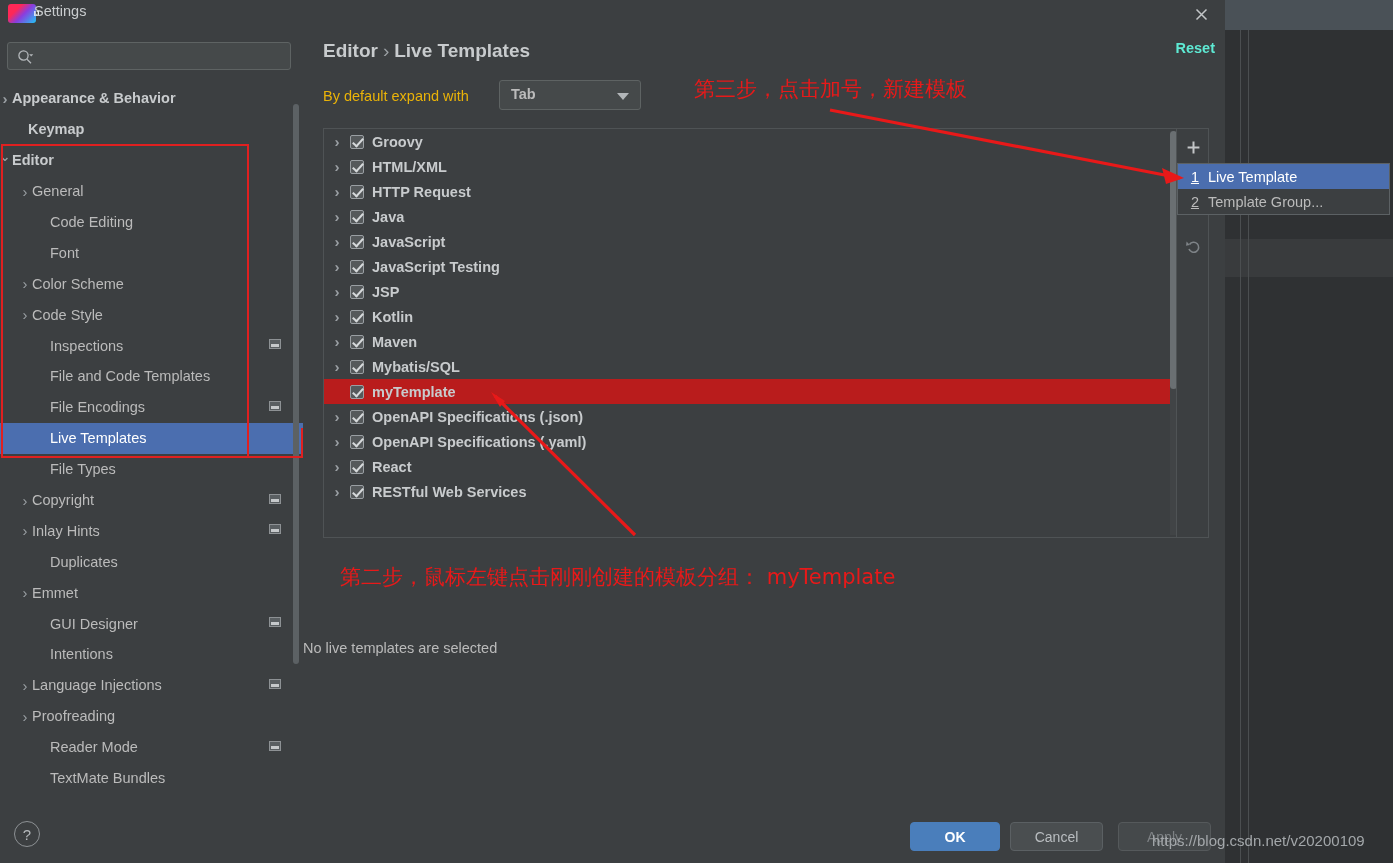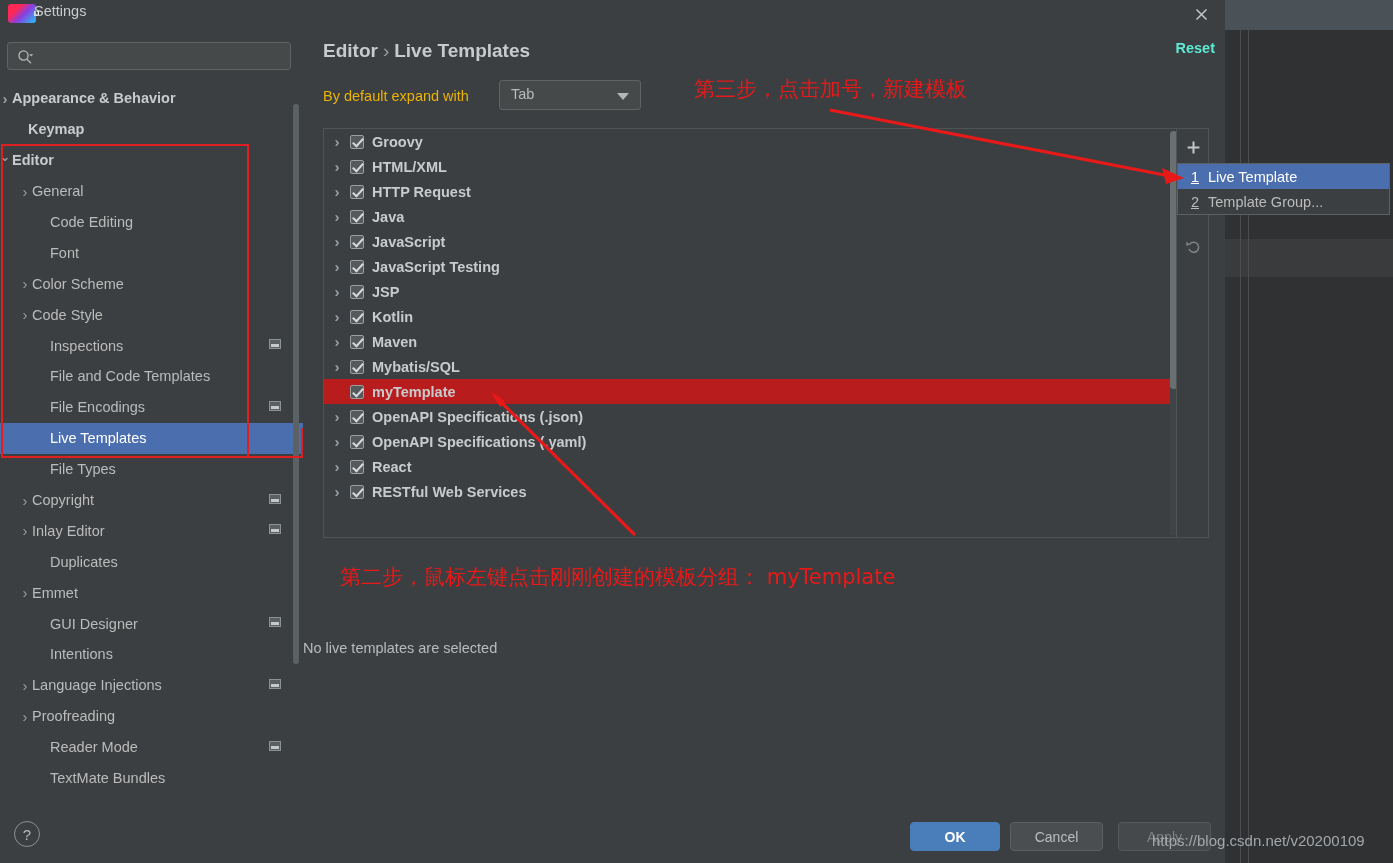--- a/index.html
+++ b/index.html
@@ -77,21 +77,21 @@
   .main { position:absolute; left:303px; top:28px; width:922px; height:780px; background:#3c3f41; }
   .breadcrumb { position:absolute; left:20px; top:12px; font-size:19px; font-weight:bold; color:#c8cbcd; }
   .breadcrumb .sep { font-weight:normal; color:#9a9fa3; padding:0 5px; }
   .reset-link { position:absolute; right:10px; top:12px; font-size:14.5px; font-weight:bold; color:#5eead4; cursor:pointer; }
 
   .expand-label { position:absolute; left:20px; top:60px; font-size:14.5px; color:#eab308; }
   .combo {
     position:absolute; left:196px; top:52px; width:142px; height:30px;
     background:#45494a; border:1px solid #5e6363; border-radius:3px; cursor:pointer;
   }
-  .combo-val { position:absolute; left:11px; top:5px; font-size:14.5px; color:#bbbbbb; }
+  .combo-val { position:absolute; left:11px; top:5px; font-size:14.5px; color:#bbbbbb;font-weight:bold; }
   .combo-arrow {
     position:absolute; right:11px; top:12px; width:0; height:0;
     border-left:6px solid transparent; border-right:6px solid transparent; border-top:7px solid #b2b6b9;
   }
 
   
   .listbox {
     position:absolute; left:20px; top:100px; width:886px; height:410px;
     background:#3c3f41; border:1px solid #4f5355;
   }
@@ -250,21 +250,21 @@
             <span class="tw" style="margin-left: 36px;"></span>
             <span class="tree-label">File Types</span>
           </div>
           <div class="tree-row">
             <span class="tw" style="margin-left: 18px; font-size: 15px;">›</span>
             <span class="tree-label">Copyright</span>
             <span class="mod-badge"></span>
           </div>
           <div class="tree-row">
             <span class="tw" style="margin-left: 18px; font-size: 15px;">›</span>
-            <span class="tree-label">Inlay Editor</span>
+            <span class="tree-label">Inlay Hints</span>
             <span class="mod-badge"></span>
           </div>
           <div class="tree-row">
             <span class="tw" style="margin-left: 36px;"></span>
             <span class="tree-label">Duplicates</span>
           </div>
           <div class="tree-row">
             <span class="tw" style="margin-left: 18px; font-size: 15px;">›</span>
             <span class="tree-label">Emmet</span>
           </div>

